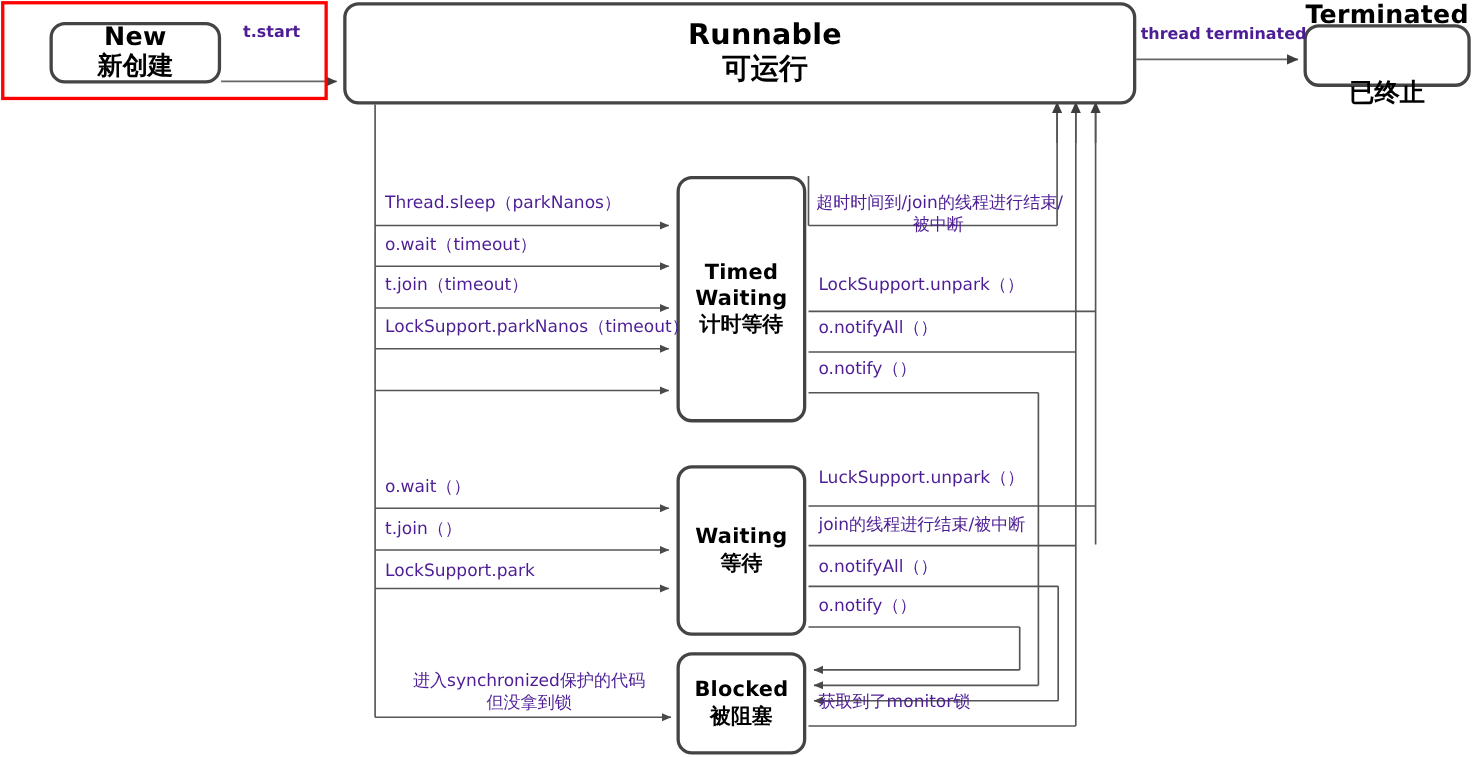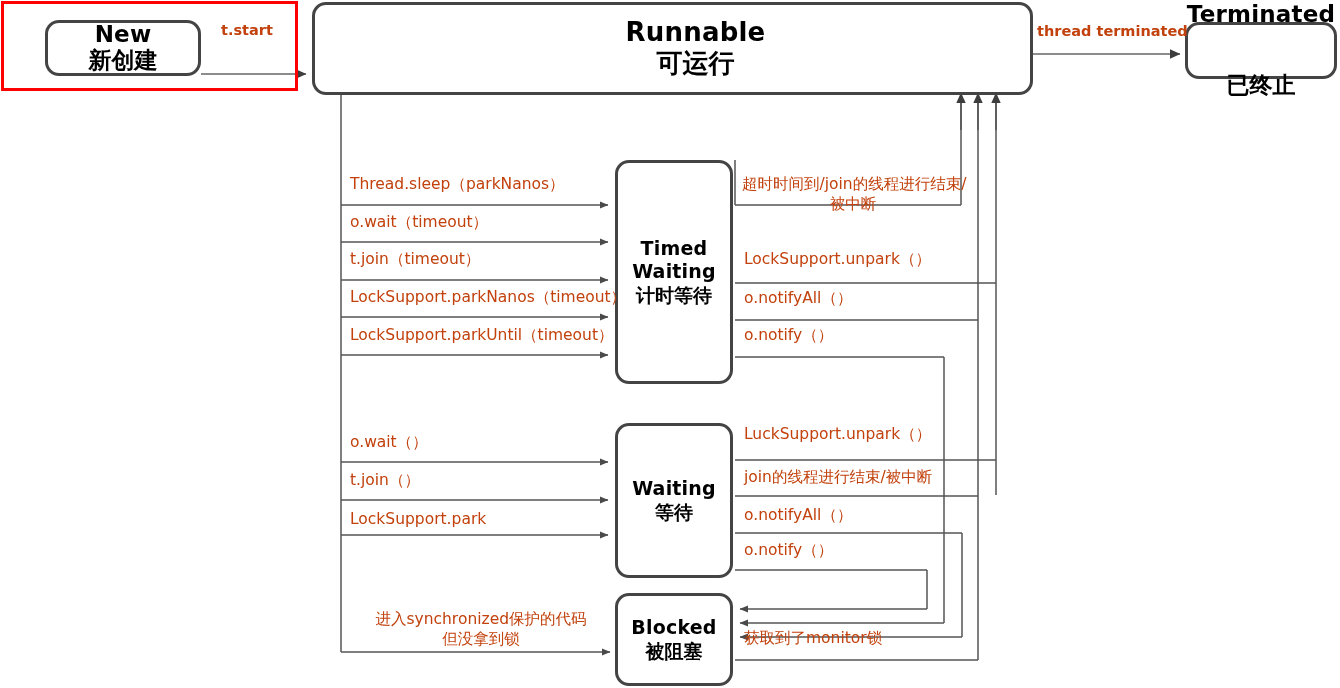--- a/index.html
+++ b/index.html
@@ -7,21 +7,21 @@
   #stage{position:relative;width:1340px;height:688px;overflow:hidden;background:#fff;}
   svg.layer{position:absolute;left:0;top:0;width:1340px;height:688px;}
 
   .node{position:absolute;box-sizing:border-box;background:#fff;border:3px solid #444444;
         border-radius:14px;display:flex;flex-direction:column;align-items:center;
         justify-content:center;text-align:center;color:#000;font-weight:bold;z-index:3;}
   .node .en{font-size:23px;line-height:1.15;letter-spacing:.2px;}
   .node .cn{font-size:23px;line-height:1.2;}
   .node.vertical .en,.node.vertical .cn{font-size:19px;line-height:1.22;}
 
-  .lbl{position:absolute;z-index:4;color:#c2410c;font-size:15.5px;line-height:1.28;
+  .lbl{position:absolute;z-index:4;color:#4c1d95;font-size:15.5px;line-height:1.28;
        background:transparent;white-space:pre;}
   .lbl.bold{font-weight:bold;font-size:14.5px;}
   .lbl.c{text-align:center;}
 
   #redbox{position:absolute;left:1px;top:1px;width:297px;height:90px;
           border:3px solid #ff0000;box-sizing:border-box;z-index:5;background:transparent;}
 </style>
 </head>
 <body>
 
@@ -124,21 +124,20 @@
   </div>
 
   <div class="lbl bold" style="left:221px;top:21px;">t.start</div>
 
   <div class="lbl bold" style="left:1037px;top:22px;">thread terminated</div>
 
   <div class="lbl" style="left:350px;top:175px;">Thread.sleep（parkNanos）</div>
   <div class="lbl" style="left:350px;top:213px;">o.wait（timeout）</div>
   <div class="lbl" style="left:350px;top:250px;">t.join（timeout）</div>
   <div class="lbl" style="left:350px;top:288px;">LockSupport.parkNanos（timeout）</div>
-  <div class="lbl" style="left:350px;top:326px;">LockSupport.parkUntil（timeout）</div>
 
   <div class="lbl c" style="left:742px;top:163px;width:222px;margin-top:12px;">超时时间到/join的线程进行结束/
 被中断</div>
   <div class="lbl" style="left:744px;top:250px;">LockSupport.unpark（）</div>
   <div class="lbl" style="left:744px;top:289px;">o.notifyAll（）</div>
   <div class="lbl" style="left:744px;top:326px;">o.notify（）</div>
 
   <div class="lbl" style="left:350px;top:433px;">o.wait（）</div>
   <div class="lbl" style="left:350px;top:471px;">t.join（）</div>
   <div class="lbl" style="left:350px;top:510px;">LockSupport.park</div>

